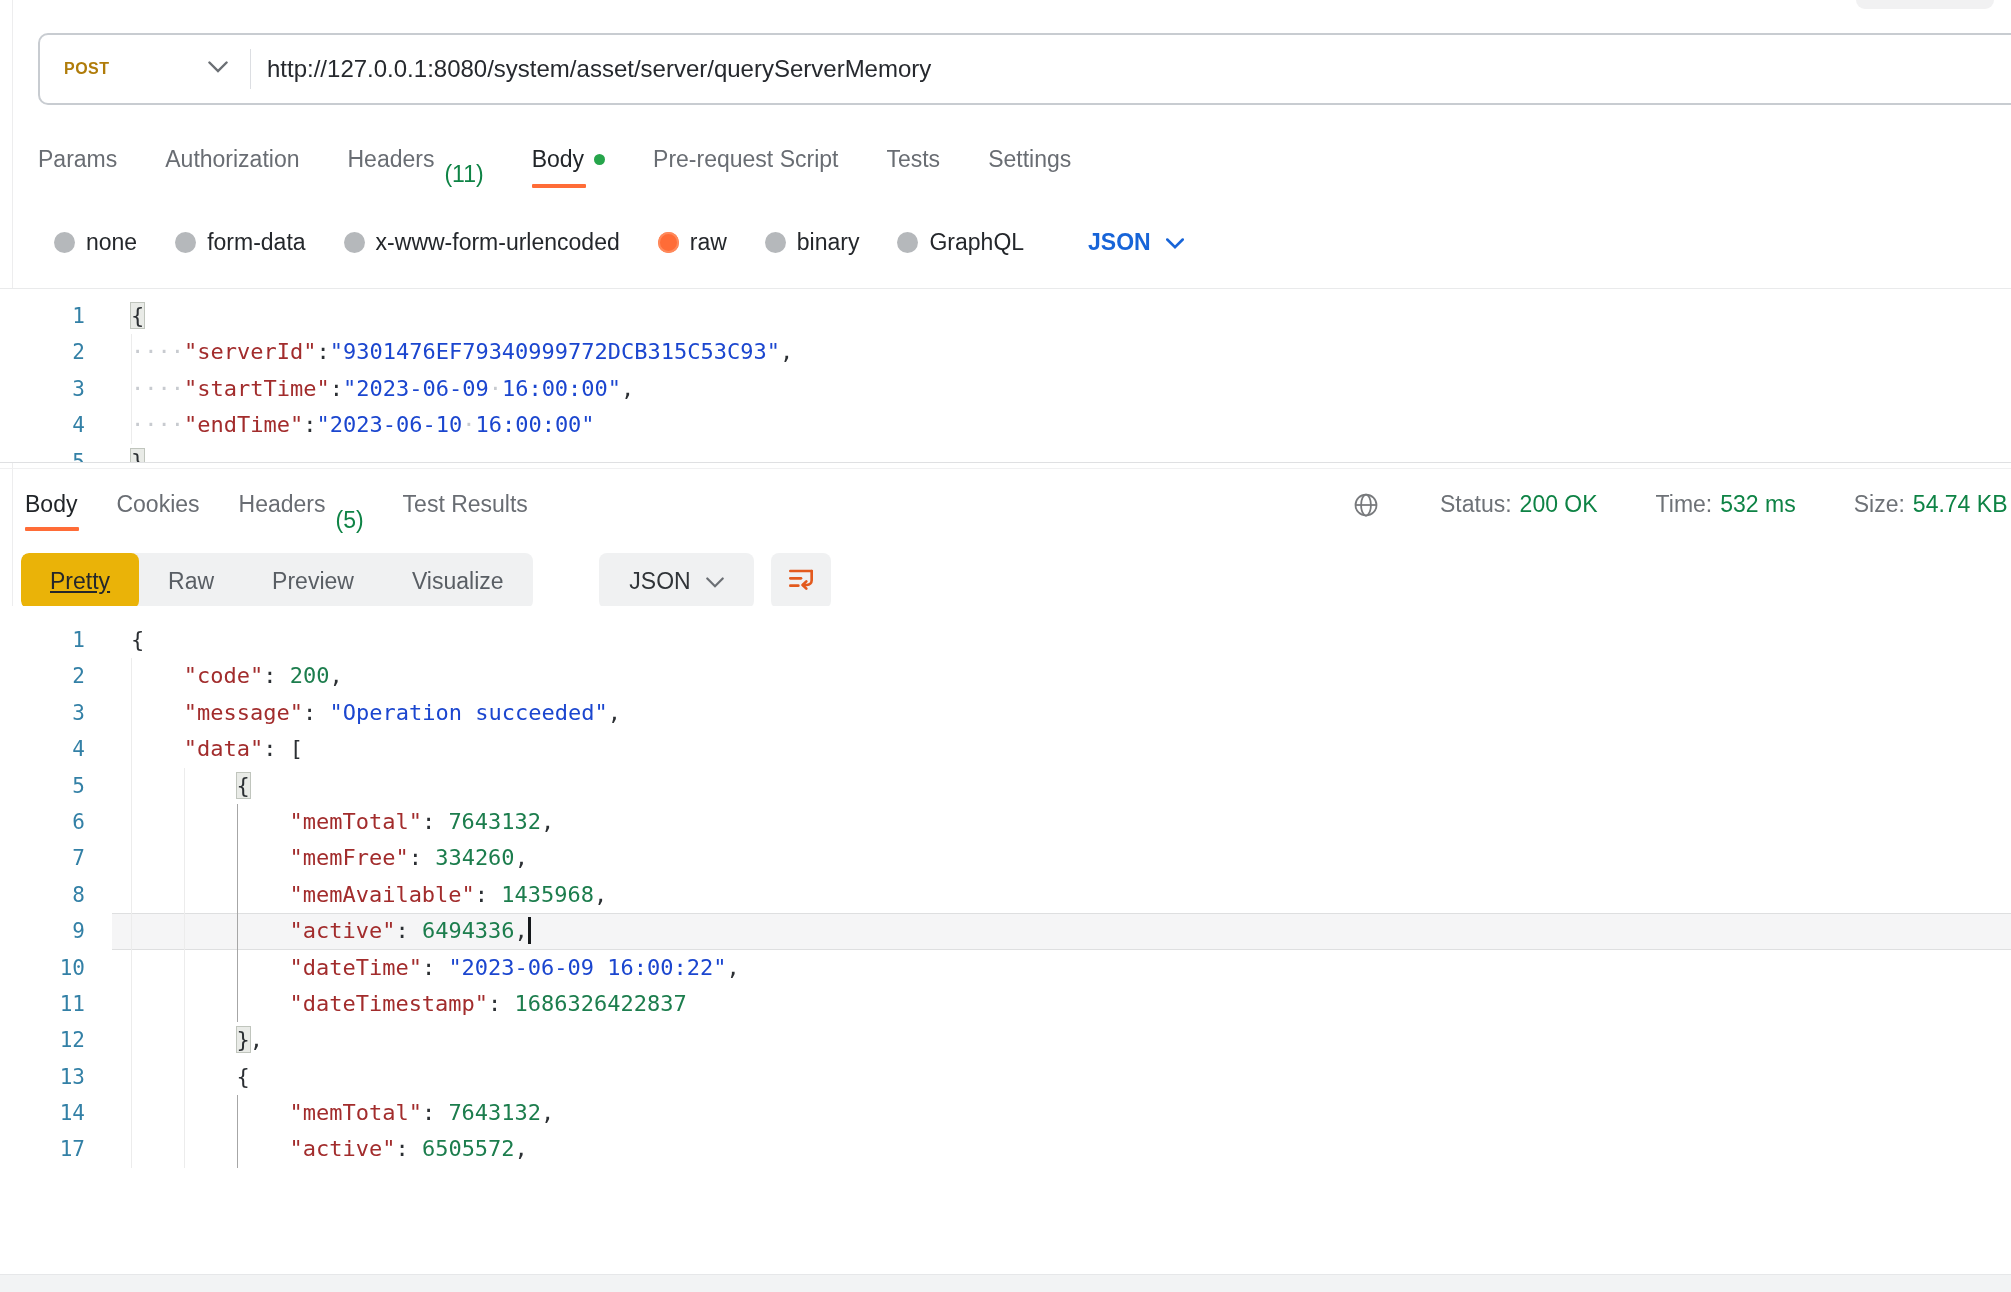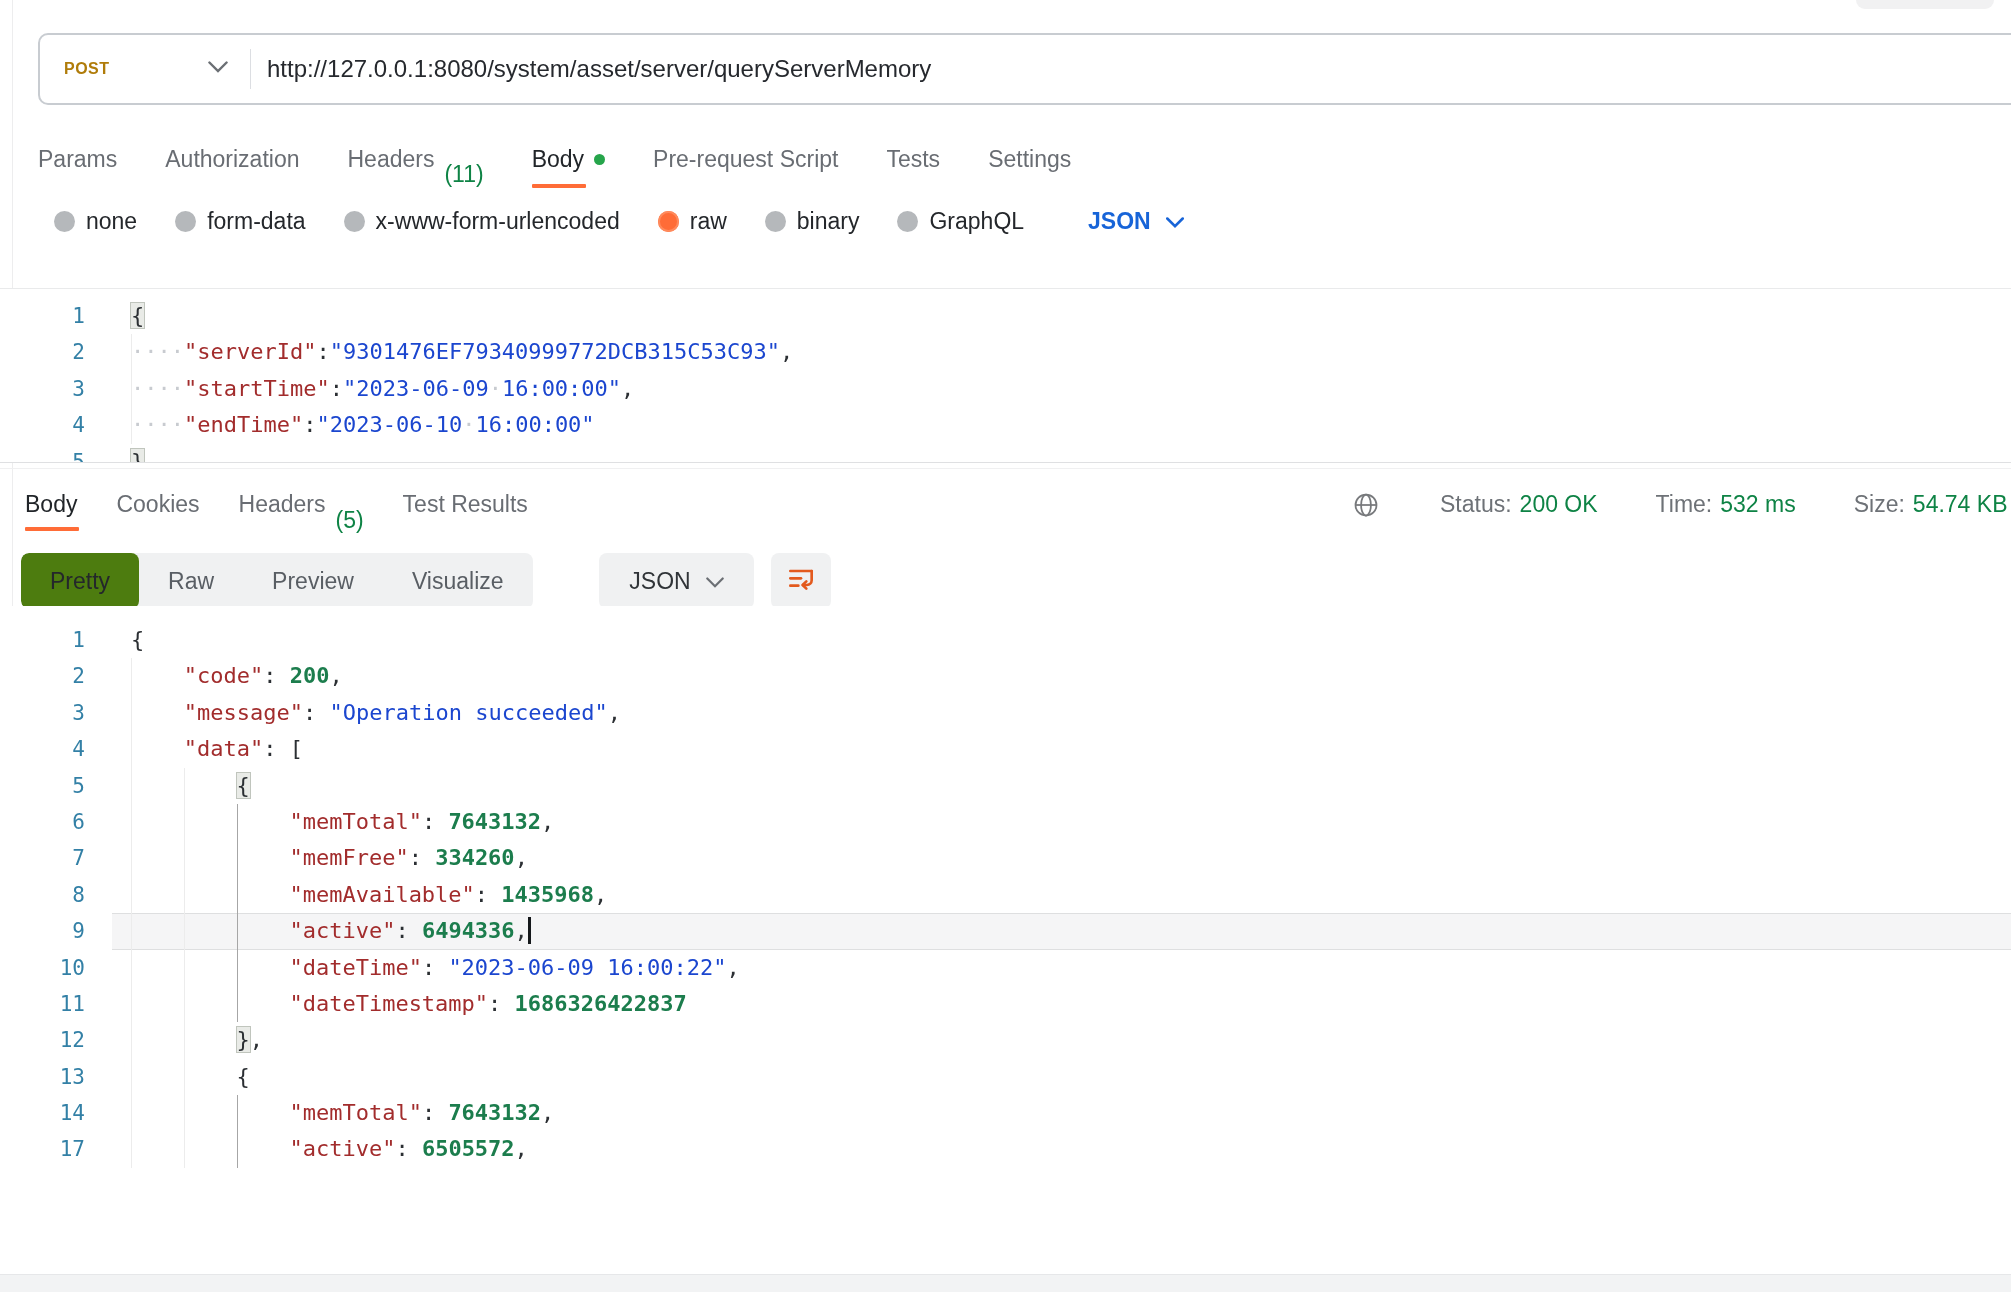--- a/index.html
+++ b/index.html
@@ -15,58 +15,58 @@
 #url-divider{width:1px;height:40px;background:#DCDEE2;}
 #url-text{font-size:24px;color:#26292E;margin-left:16px;white-space:nowrap;}
 
 #req-tabs{position:absolute;left:13px;top:130px;right:0;height:58px;display:flex;padding-left:25px;gap:48px;}
 .rtab{position:relative;display:flex;align-items:center;gap:10px;height:100%;font-size:23px;color:#696D73;cursor:pointer;white-space:nowrap;}
 .rtab .cnt{color:#0E8345;margin-top:31px;}
 .rtab.active .lbl{color:#212529;}
 .rtab.active::after{content:"";position:absolute;left:0;bottom:0;width:54px;height:4px;background:#FF6C37;border-radius:1px;}
 .dot{width:11px;height:11px;border-radius:50%;background:#26A54B;}
 
-#modes{position:absolute;left:13px;top:208px;right:0;height:48px;display:flex;align-items:flex-start;padding-left:41px;gap:38px;}
+#modes{position:absolute;left:13px;top:208px;right:0;height:48px;display:flex;align-items:flex-end;padding-left:41px;gap:38px;}
 .mode{display:flex;align-items:center;gap:11px;font-size:23px;color:#24272B;cursor:pointer;white-space:nowrap;}
 .radio{width:21px;height:21px;border-radius:50%;background:#B5B8BB;}
 .radio.sel{background:#FF6C37;box-shadow:inset 0 0 0 2px #FF8A5C;}
 #raw-lang{display:flex;align-items:center;gap:15px;margin-left:26px;font-size:23px;font-weight:bold;color:#1764D8;cursor:pointer;}
 
 .editor{position:absolute;left:0;right:0;overflow:hidden;background:#fff;}
 #req-editor{top:288px;height:174px;border-top:1px solid #E9EAEB;padding-top:9px;}
 #res-editor{top:606px;height:668px;padding-top:16px;}
 .cl{position:relative;height:36.4px;line-height:36.4px;font-family:"DejaVu Sans Mono",monospace;font-size:22px;white-space:pre;}
 .cl.al::before{content:"";position:absolute;left:112px;right:0;top:0;bottom:0;background:#F5F5F6;box-shadow:inset 0 1px 0 #DEDFE0,inset 0 -1px 0 #DEDFE0;}
 .ln{position:absolute;left:0;top:0;width:85px;text-align:right;color:#3380A6;font-size:21px;}
 .ct{position:absolute;top:0;}
 .gd{position:absolute;top:0;bottom:0;width:1px;background:#ECECEC;}
 .gd.dark{background:#A6A6A6;}
 .t-k{color:#A22C2C;}
 .t-s{color:#1B46CF;}
-.t-n{color:#1C7D4D;font-weight:bold;}
+.t-n{color:#1C7D4D;}
 .t-p{color:#2B2F33;}
 .t-w{color:#C8CBD0;}
 .t-hl{background:#E9EBE7;outline:1px solid #C0C5BD;color:#2B2F33;}
 .cur{display:inline-block;width:0;height:27px;border-left:3px solid #15181B;vertical-align:middle;transform:translateY(-2px);}
 
 #req-bottom{position:absolute;left:0;top:462px;right:0;height:1px;background:#DFE0E2;}
 #res-top{position:absolute;left:0;top:468px;right:0;height:1px;background:#F0F0F1;}
 
 #res-tabs{position:absolute;left:13px;top:478px;height:53px;display:flex;padding-left:12px;gap:39px;}
 #res-meta{position:absolute;left:1352px;top:478px;right:0;height:53px;display:flex;align-items:center;white-space:nowrap;font-size:23px;}
 #res-meta .mlab{color:#6E7277;}
 #res-meta .mval{color:#0E8345;margin-left:8px;}
 .mgroup{display:flex;margin-right:22px;margin-left:36px;}
 #globe-wrap{margin-right:24px;display:flex;}
 #save-wrap{margin-left:8px;margin-right:14px;display:flex;cursor:pointer;}
 #save-label{color:#85888C;cursor:pointer;}
 
 #view-modes{position:absolute;left:21px;top:553px;height:56px;display:flex;background:#F0F1F2;border-radius:8px;overflow:hidden;}
 .seg{display:flex;align-items:center;padding:0 29px;font-size:23px;color:#595E64;cursor:pointer;}
-.seg.active{background:#4d7c0f;color:#24272B;border-radius:8px;}
+.seg.active{background:#eab308;color:#24272B;border-radius:8px;text-decoration:underline;}
 #res-lang-btn{position:absolute;left:599px;top:553px;width:155px;height:56px;background:#F0F1F2;border-radius:8px;display:flex;align-items:center;justify-content:center;gap:15px;font-size:23px;color:#303438;cursor:pointer;}
 #wrap-btn{position:absolute;left:771px;top:553px;width:60px;height:56px;background:#F0F1F2;border-radius:8px;display:flex;align-items:center;justify-content:center;cursor:pointer;}
 
 #h-scrollbar{position:absolute;left:0;top:1274px;right:0;height:18px;background:#F2F3F4;border-top:1px solid #E6E7E9;}
 </style>
 </head>
 <body>
 
 <div id="left-border"></div>
 <div id="top-remnant"></div>

